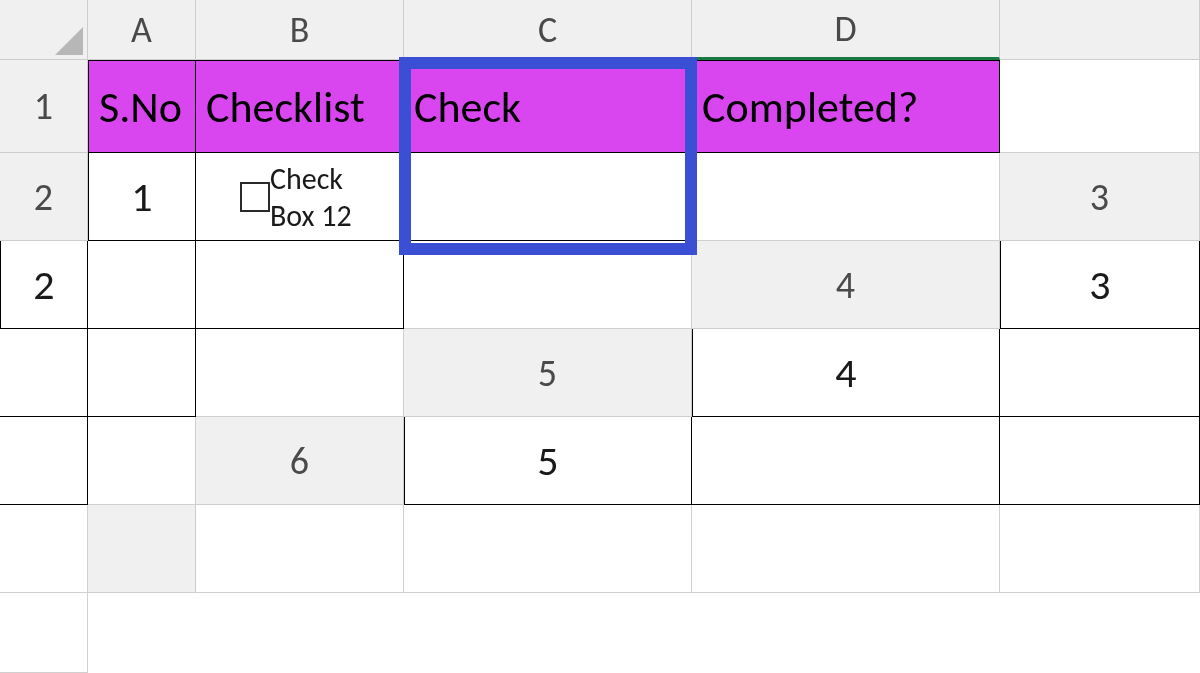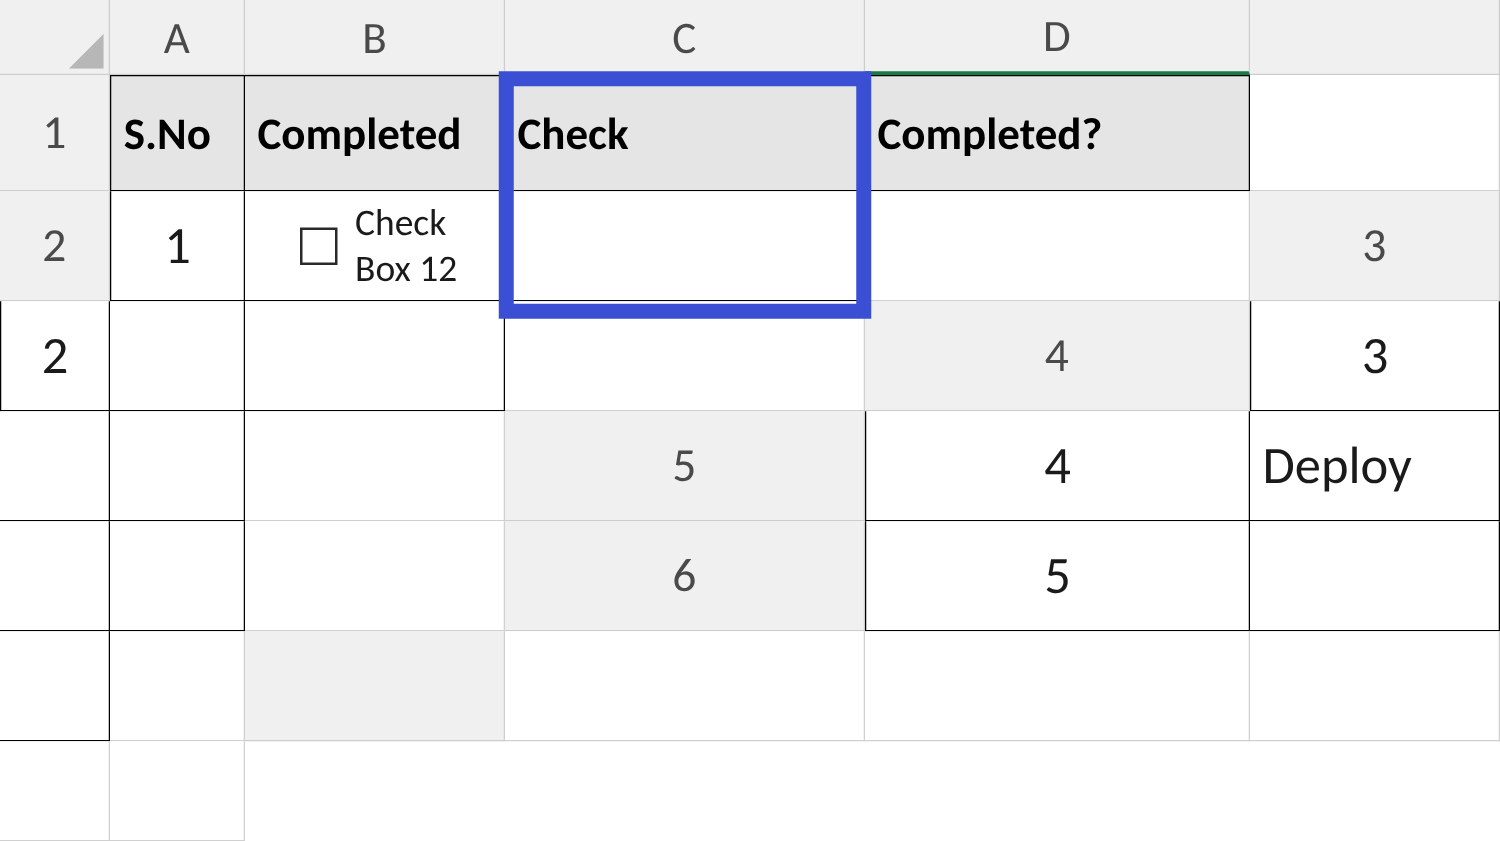--- a/index.html
+++ b/index.html
@@ -59,23 +59,23 @@
       border-top: none;
       border-left: none;
       display: flex;
       align-items: center;
       font-size: 42px;
       color: #1a1a1a;
       padding: 0 10px;
       background: #ffffff;
     }
     .header-row {
-      background: #e5e5e5;
-      font-weight: bold;
-      font-size: 36px;
+      background: #d946ef;
+      font-weight: normal;
+      font-size: 44px;
       border: 1px solid #000000;
       border-left: none;
       border-top: 1px solid #000000;
       display: flex;
       align-items: center;
       padding: 0 10px;
     }
     .col-a-data { justify-content: center; }
     
     
@@ -92,21 +92,20 @@
       border: 12px solid #3a4fd4;
       pointer-events: none;
       z-index: 10;
     }
     .relwrap { position: relative; width: 1200px; height: 673px; }
 
     
     .cb-wrap {
       display: flex;
       align-items: center;
-      gap: 14px;
       font-size: 30px;
       margin-left: 34px;
     }
     .cb-box {
       width: 30px;
       height: 30px;
       border: 2px solid #2a2a2a;
       background: #ffffff;
       flex-shrink: 0;
     }
@@ -124,21 +123,21 @@
         </svg>
   </div>
   <div class="hdr">A</div>
   <div class="hdr">B</div>
   <div class="hdr">C</div>
   <div class="hdr col-D-hdr">D</div>
   <div class="hdr"></div>
 
   <div class="row-hdr">1</div>
   <div class="header-row left-edge top-edge">S.No</div>
-  <div class="header-row top-edge">Completed</div>
+  <div class="header-row top-edge">Checklist</div>
   <div class="header-row top-edge">Check</div>
   <div class="header-row top-edge">Completed?</div>
   <div class="cell"></div>
 
   <div class="row-hdr">2</div>
   <div class="data-cell left-edge col-a-data">1</div>
   <div class="data-cell">
     <div class="cb-wrap">
       <span class="cb-box"></span>
       <span>Check Box 12</span>
@@ -154,21 +153,20 @@
   <div class="cell"></div>
 
   <div class="row-hdr">4</div>
   <div class="data-cell left-edge col-a-data">3</div>
   <div class="data-cell"></div>
   <div class="data-cell"></div>
   <div class="cell"></div>
 
   <div class="row-hdr">5</div>
   <div class="data-cell left-edge col-a-data">4</div>
-  <div class="data-cell">Deploy</div>
   <div class="data-cell"></div>
   <div class="data-cell"></div>
   <div class="cell"></div>
 
   <div class="row-hdr">6</div>
   <div class="data-cell left-edge col-a-data">5</div>
   <div class="data-cell"></div>
   <div class="data-cell"></div>
   <div class="cell"></div>
 

